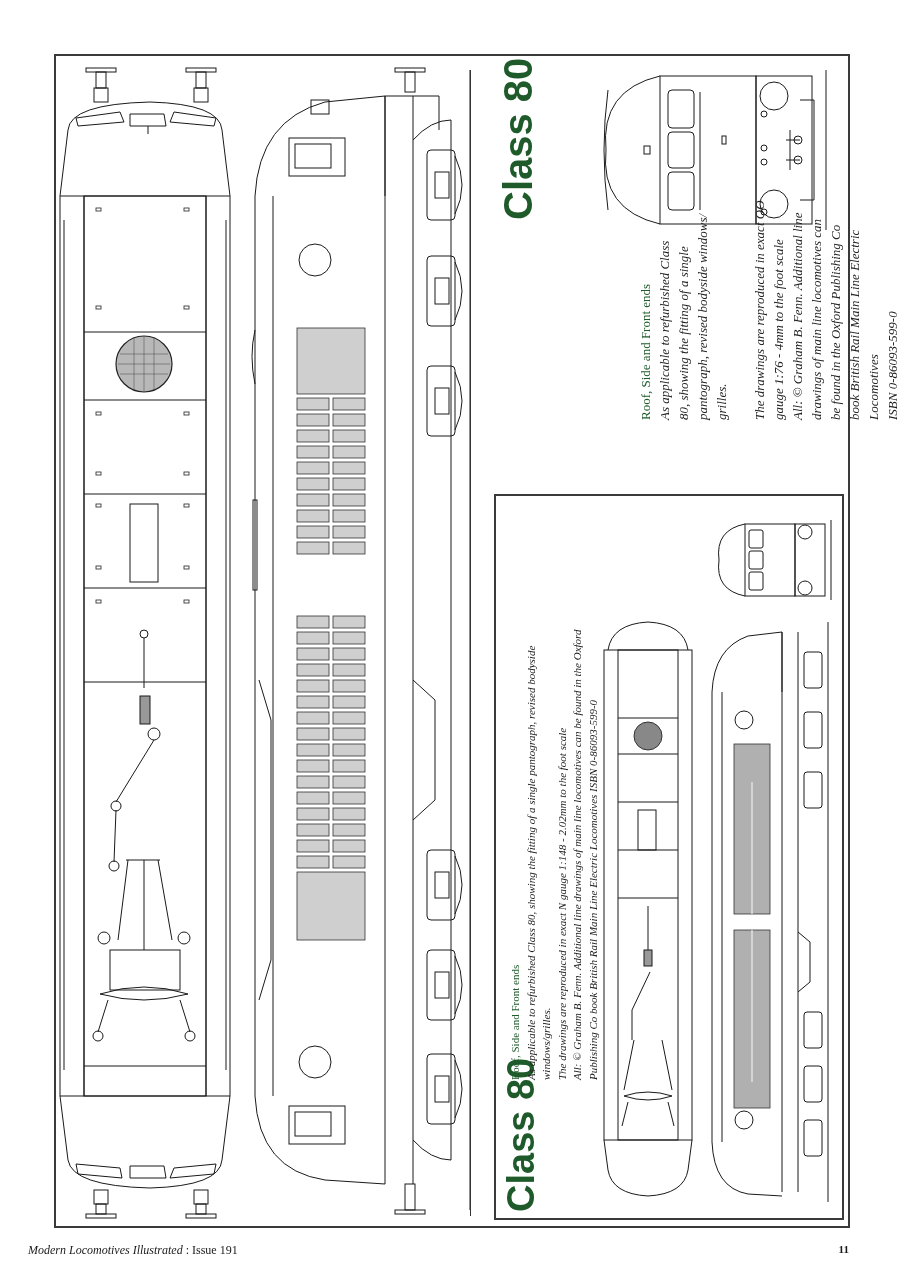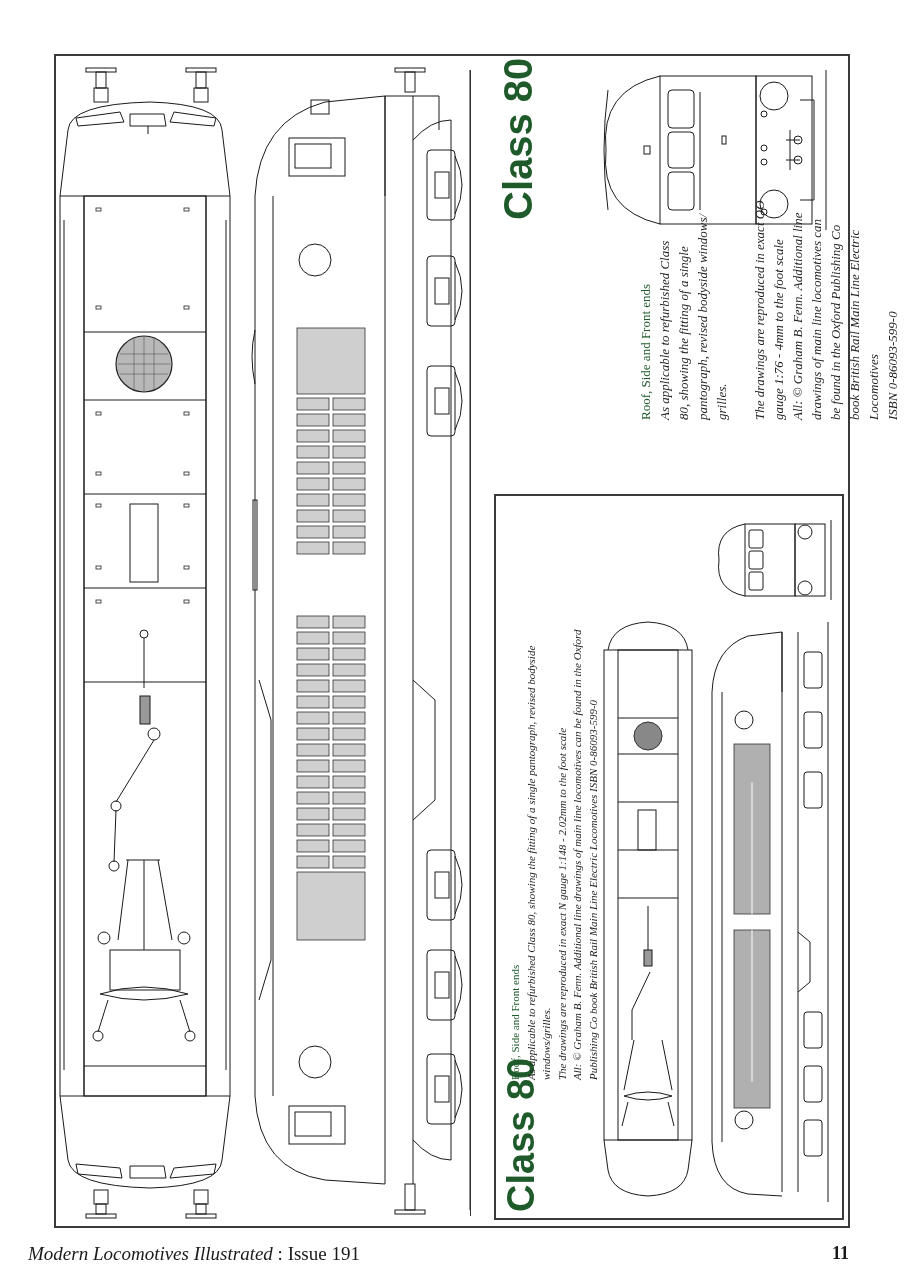--- a/index.html
+++ b/index.html
@@ -14,23 +14,23 @@
   .title-big { font-family: "Liberation Sans", sans-serif; font-weight: bold; color: #1e5a2a; font-size: 40px; letter-spacing: 0px; }
 
   .desc-head { color: #1e5a2a; font-size: 13px; }
   .desc { font-style: italic; font-size: 13px; line-height: 19px; color: #222; }
   .desc-sm-head { color: #1e5a2a; font-size: 11px; }
   .desc-sm { font-style: italic; font-size: 11px; line-height: 15.5px; color: #222; }
   .desc p { white-space: nowrap; }
 
   .inset { position: absolute; left: 494px; top: 494px; width: 350px; height: 726px; border: 2px solid #3a3a3a; }
 
-  .footer-left { position: absolute; left: 28px; top: 1243px; font-size: 19px; }
+  .footer-left { position: absolute; left: 28px; top: 1243px; font-size: 12px; }
   .footer-left i { font-style: italic; }
-  .footer-right { position: absolute; right: 56px; top: 1243px; font-size: 18px; font-weight: bold; }
+  .footer-right { position: absolute; right: 56px; top: 1243px; font-size: 11px; font-weight: bold; }
 
   svg { position: absolute; overflow: visible; }
   .ln { fill: none; stroke: #1a1a1a; stroke-width: 1; }
   .grille { fill: #cfcfcf; stroke: #333; stroke-width: 0.8; }
 </style>
 </head>
 <body>
 
 <div class="frame"></div>
 

